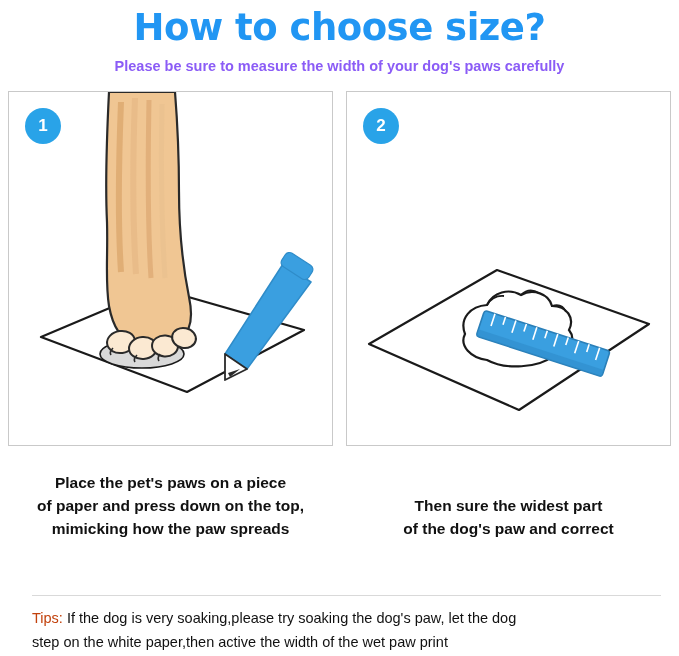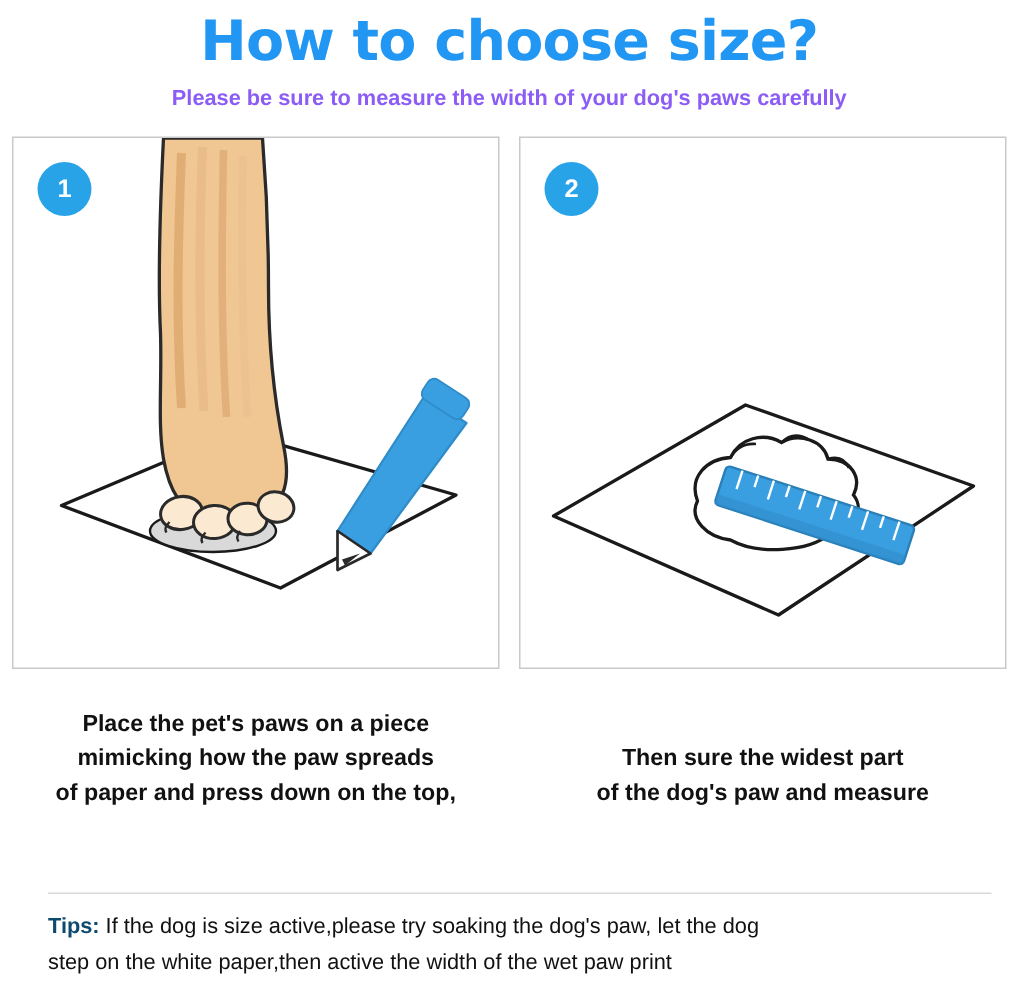--- a/index.html
+++ b/index.html
@@ -98,22 +98,22 @@
     position: absolute;
     left: 32px;
     right: 18px;
     bottom: 8px;
     font-size: 14.5px;
     line-height: 24px;
     color: #111;
     font-family: "Liberation Sans", sans-serif;
   }
   .tips-label {
-    color: #0c4a6e;
-    font-weight: bold;
+    color: #c2410c;
+    font-weight: normal;
   }
   .tips-divider {
     position: absolute;
     left: 32px;
     right: 18px;
     bottom: 66px;
     height: 1px;
     background: #d9d9d9;
   }
 </style>
@@ -206,29 +206,29 @@
           <rect x="130" y="258" width="132" height="7" fill="#2f8cc9" opacity="0.6"></rect>
         </g>
       </svg>
     </div>
 
   </div>
 
   <div class="captions">
     <div class="caption">
       <div>Place the pet's paws on a piece</div>
+      <div>of paper and press down on the top,</div>
       <div>mimicking how the paw spreads</div>
-      <div>of paper and press down on the top,</div>
     </div>
     <div class="caption caption-2">
       <div>Then sure the widest part</div>
-      <div>of the dog's paw and measure</div>
+      <div>of the dog's paw and correct</div>
     </div>
   </div>
 
   <div class="tips-divider"></div>
 
   <div class="tips">
-    <span class="tips-label">Tips:</span><span> If the dog is size active,please try soaking the dog's paw,  let the dog</span>
+    <span class="tips-label">Tips:</span><span> If the dog is very soaking,please try soaking the dog's paw,  let the dog</span>
     <div>step on the white paper,then active the width of the wet paw print</div>
   </div>
 
 </div>
 
 </body></html>

